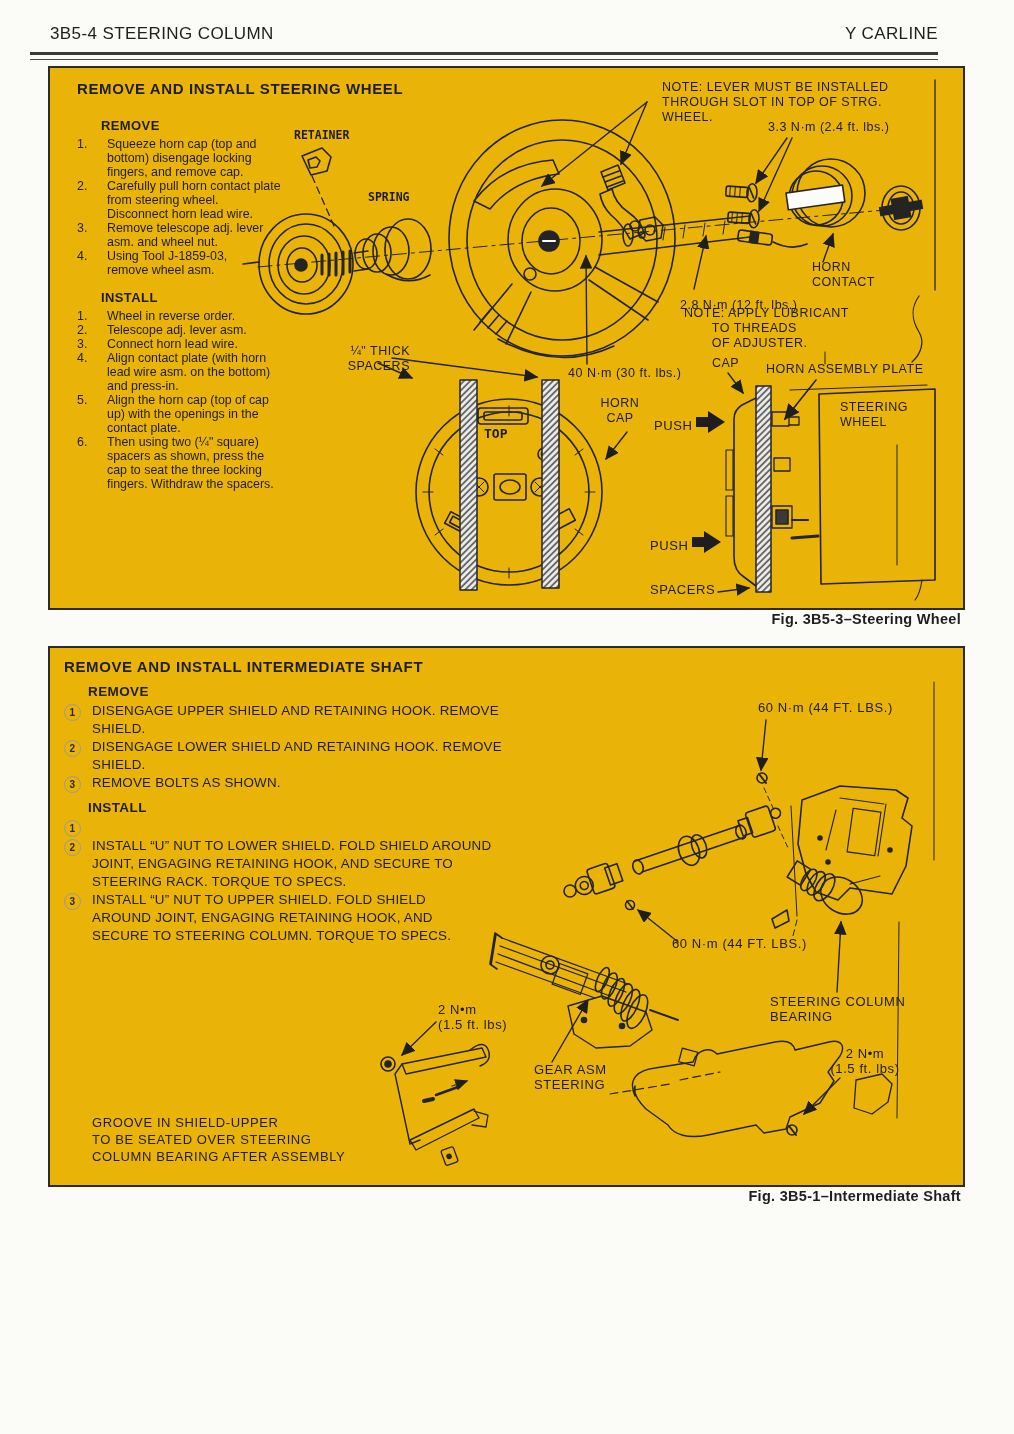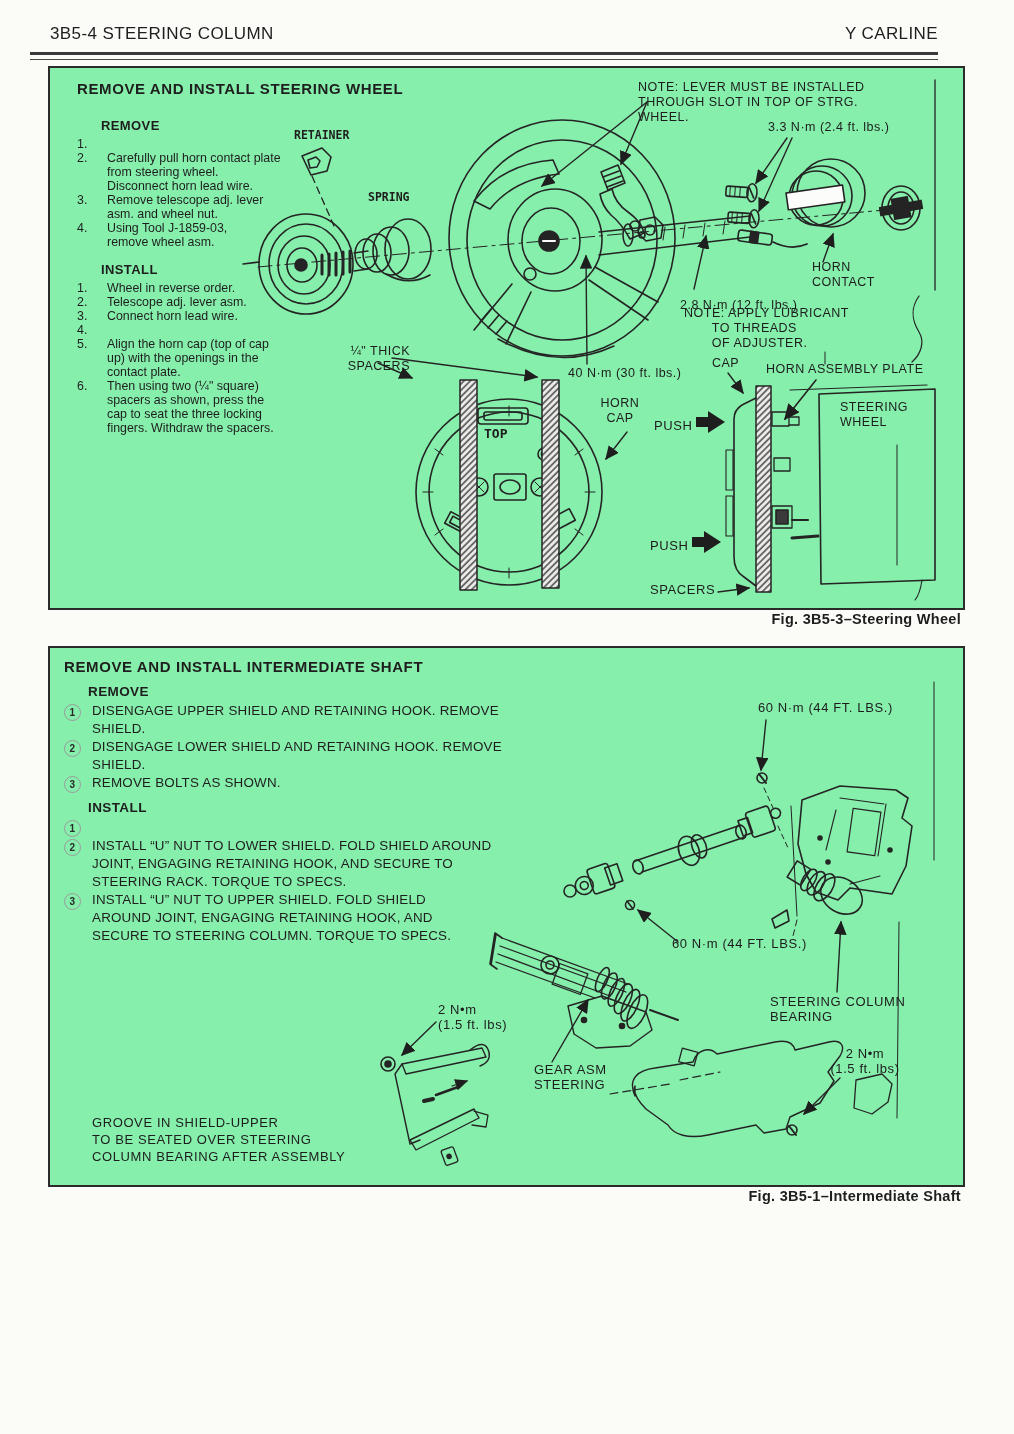--- a/index.html
+++ b/index.html
@@ -5,21 +5,21 @@
   html,body{margin:0;padding:0;}
   body{
     width:1014px;height:1434px;position:relative;
     background:#fbfbf8;color:#1e1e1e;
     font-family:"Liberation Sans",sans-serif;
     -webkit-font-smoothing:antialiased;
   }
   .hdr{position:absolute;top:24px;font-weight:normal;font-size:17px;letter-spacing:.4px;}
   .hdr-rule{position:absolute;left:30px;top:52px;width:908px;height:4px;
     border-top:3px solid #3a3a3a;border-bottom:1.5px solid #4a4a4a;}
-  .panel{position:absolute;left:48px;width:913px;border:2px solid #2b2b2b;background:#86efac;}
+  .panel{position:absolute;left:48px;width:913px;border:2px solid #2b2b2b;background:#eab308;}
   .panel-title{position:absolute;font-weight:bold;font-size:15px;letter-spacing:.6px;}
   .col{position:absolute;}
   .h{font-weight:bold;font-size:13px;letter-spacing:.4px;margin-bottom:4px;padding-left:24px;}
   .step{display:flex;font-size:12.4px;line-height:14px;}
   .step .n{flex:none;width:30px;}
   .step .t{flex:1;}
   .f2 .h{font-size:13.5px;margin-bottom:3px;}
   .f2 .step{font-size:13.4px;line-height:18px;letter-spacing:.2px;}
   .f2 .step .n{width:28px;padding-top:1px;}
   .circ{display:inline-block;width:15px;height:15px;border:1px solid #9a9a9a;border-radius:50%;
@@ -196,20 +196,21 @@
       <path d="M668,524 L699,520" stroke-width="1.4" marker-end="url(#arr)"></path>
     </g>
   </svg>
 
   <div class="panel-title" style="left:27px;top:12px;">REMOVE AND INSTALL STEERING WHEEL</div>
 
   <div class="col" style="left:27px;top:50px;width:240px;">
     <div class="h">REMOVE</div>
     <div class="step">
         <span class="n">1.</span>
+        <span class="t" style="max-width:176px;">Squeeze horn cap (top and bottom) disengage locking fingers, and remove cap.</span>
       </div>
     <div class="step">
         <span class="n">2.</span>
         <span class="t" style="max-width:176px;">Carefully pull horn contact plate from steering wheel. Disconnect horn lead wire.</span>
       </div>
     <div class="step">
         <span class="n">3.</span>
         <span class="t" style="max-width:162px;">Remove telescope adj. lever asm. and wheel nut.</span>
       </div>
     <div class="step">
@@ -224,34 +225,35 @@
     <div class="step">
         <span class="n">2.</span>
         <span class="t" style="max-width:176px;">Telescope adj. lever asm.</span>
       </div>
     <div class="step">
         <span class="n">3.</span>
         <span class="t" style="max-width:176px;">Connect horn lead wire.</span>
       </div>
     <div class="step">
         <span class="n">4.</span>
+        <span class="t" style="max-width:170px;">Align contact plate (with horn lead wire asm. on the bottom) and press-in.</span>
       </div>
     <div class="step">
         <span class="n">5.</span>
         <span class="t" style="max-width:170px;">Align the horn cap (top of cap up) with the openings in the contact plate.</span>
       </div>
     <div class="step">
         <span class="n">6.</span>
         <span class="t" style="max-width:176px;">Then using two (¼" square) spacers as shown, press the cap to seat the three locking fingers. Withdraw the spacers.</span>
       </div>
   </div>
 
   <div class="lbl lbl-mono" style="left:244px;top:60px;">RETAINER</div>
   <div class="lbl lbl-mono" style="left:318px;top:122px;">SPRING</div>
-  <div class="lbl" style="left:588px;top:12px;width:240px;">NOTE: LEVER MUST BE INSTALLED
+  <div class="lbl" style="left:612px;top:12px;width:240px;">NOTE: LEVER MUST BE INSTALLED
 THROUGH SLOT IN TOP OF STRG.
 WHEEL.</div>
   <div class="lbl" style="left:718px;top:52px;">3.3 N·m (2.4 ft. lbs.)</div>
   <div class="lbl" style="left:762px;top:192px;">HORN
 CONTACT</div>
   <div class="lbl" style="left:630px;top:230px;">2.8 N·m (12 ft. lbs.)</div>
   <div class="lbl" style="left:634px;top:238px;">NOTE:  APPLY LUBRICANT
 &nbsp;&nbsp;&nbsp;&nbsp;&nbsp;&nbsp;&nbsp;TO THREADS
 &nbsp;&nbsp;&nbsp;&nbsp;&nbsp;&nbsp;&nbsp;OF ADJUSTER.</div>
   <div class="lbl lbl-r" style="left:260px;top:276px;width:100px;">¼" THICK

